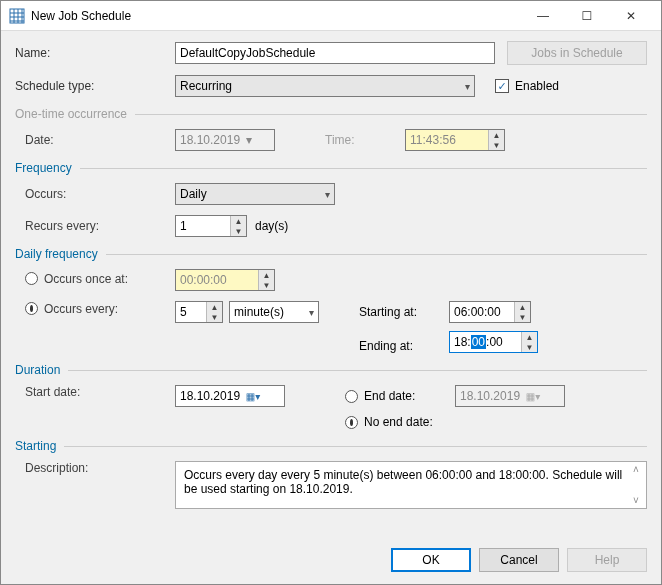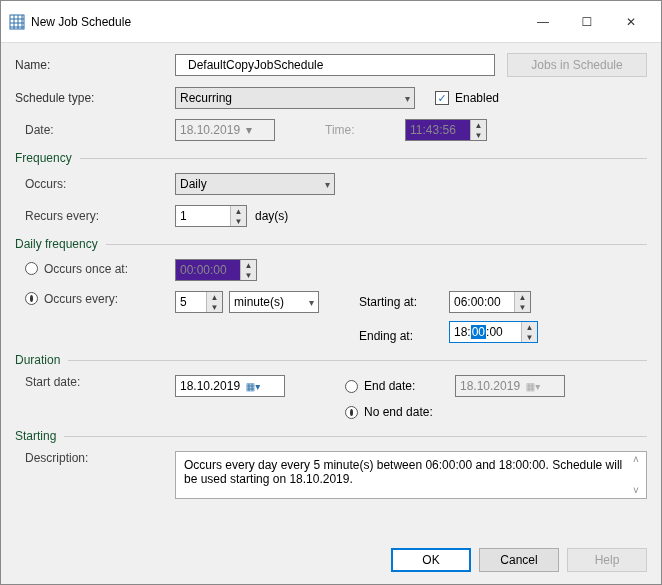--- a/index.html
+++ b/index.html
@@ -1,42 +1,42 @@
 <!DOCTYPE html>
 <html><head>
 <meta charset="utf-8">
 <style>
 * { box-sizing: border-box; font-family: "Segoe UI", Tahoma, sans-serif; font-size: 12px; }
 body { margin: 0; background: #ccc; }
 .dialog { width: 662px; height: 585px; background: #f0f0f0; border: 1px solid #888; position: relative; }
-.titlebar { height: 42px; background: #fff; display: flex; align-items: center; padding: 0 8px; border-bottom: 1px solid #ddd; }
+.titlebar { height: 30px; background: #fff; display: flex; align-items: center; padding: 0 8px; border-bottom: 1px solid #ddd; }
 .titlebar .ticon { width: 16px; height: 16px; margin-right: 6px; display: inline-block; }
 .titlebar .ticon svg { display:block; }
 .titlebar .title { flex: 1; }
 .winbtns { display: flex; }
 .winbtn { width: 44px; height: 28px; display: flex; align-items: center; justify-content: center; color: #333; }
 .content { padding: 10px 14px 10px 14px; }
 .row { display: flex; align-items: center; margin-bottom: 10px; }
 .lbl { width: 160px; color: #333; }
 .lbl.disabled { color: #a0a0a0; }
 .lbl2 { width: 160px; color: #404040; padding-left: 10px; }
-input[type=text].tfield { height: 22px; padding: 2px 12px; border: 1px solid #7a7a7a; background: #fff; }
+input[type=text].tfield { height: 22px; padding: 2px 4px; border: 1px solid #7a7a7a; background: #fff; }
 .btn { height: 24px; padding: 2px 10px; border: 1px solid #adadad; background: #e1e1e1; }
 .btn:disabled { color: #a0a0a0; background: #e8e8e8; border-color: #ccc; }
 .btn.primary { border: 2px solid #0078d7; background: #fff; }
 .sel { height: 22px; border: 1px solid #7a7a7a; background: #e6e6e6; padding: 2px 4px; display: flex; align-items: center; justify-content: space-between; }
 .sel .arrow { font-size: 10px; color: #555; }
 .chk { display: inline-flex; align-items: center; gap: 6px; }
 .chkbox { width: 14px; height: 14px; border: 1px solid #555; background: #fff; display: inline-flex; align-items: center; justify-content: center; font-size: 11px; color: #2b6fab; }
 .groupline { display: flex; align-items: center; margin: 6px 0 8px 0; }
 .groupline .gl { height: 1px; background: #ccc; flex: 1; margin-left: 8px; }
-.groupline .gt { color: #14532d; }
+.groupline .gt { color: #0369a1; }
 .groupline.disabled .gt { color: #a0a0a0; }
 .spin { display: inline-flex; height: 22px; border: 1px solid #7a7a7a; background: #fff; }
-.spin.disabled, .spin.disabled input { background: #4c1d95; color:#888; }
+.spin.disabled, .spin.disabled input { background: #fef9c3; color:#888;gap:18px; }
 .spin input { border: none; width: 64px; padding: 2px 4px; outline: none; }
 .spin .sp { width: 16px; display: flex; flex-direction: column; border-left: 1px solid #bbb; }
 .spin .sp span { flex:1; display:flex; align-items:center; justify-content:center; font-size:8px; color:#444; background:#e9e9e9; }
 .spin.hl { border: 1px solid #0078d7; }
 .radio { display: inline-flex; align-items: center; gap: 6px; }
 .radio .rb { width: 13px; height: 13px; border: 1px solid #555; border-radius: 50%; background: #fff; display: inline-flex; align-items: center; justify-content: center; }
 .radio .rb.sel::after { content:""; width:7px; height:7px; border-radius:50%; background:#333; }
 .datebox { display:inline-flex; height:22px; border:1px solid #7a7a7a; background:#fff; align-items:center; padding:0 4px; gap:6px; }
 .datebox.disabled { background:#f0f0f0; color:#888; }
 .datebox .cal { width:14px; height:14px; display:inline-flex; align-items:center; justify-content:center; font-size:10px; color:#2b6fab; }
@@ -77,31 +77,35 @@
 
     <div class="row">
       <span class="lbl">Name:</span>
       <input type="text" class="tfield" style="width: 320px;" value="DefaultCopyJobSchedule">
       <div style="flex:1"></div>
       <button class="btn" disabled="" style="width:140px">Jobs in Schedule</button>
     </div>
 
     <div class="row">
       <span class="lbl">Schedule type:</span>
-      <div class="sel" style="width:240px">
+      <div class="sel" style="width:300px">
         <span class="seltext">Recurring</span>
         <span class="arrow">▾</span>
       </div>
       <div style="width:20px"></div>
       <label class="chk">
         <span class="chkbox">✓</span>
         <span>Enabled</span>
       </label>
     </div>
 
+    <div class="groupline disabled">
+      <span class="gt">One-time occurrence</span>
+        <div class="gl"></div>
+    </div>
 
     <div class="row">
       <span class="lbl2 disabled">Date:</span>
       <div class="datebox disabled" style="width:100px">
         <span>18.10.2019</span>
         <span class="arrow">▾</span>
       </div>
       <div style="width:50px"></div>
       <span class="lbl disabled" style="width:80px">Time:</span>
       <div class="spin disabled">

